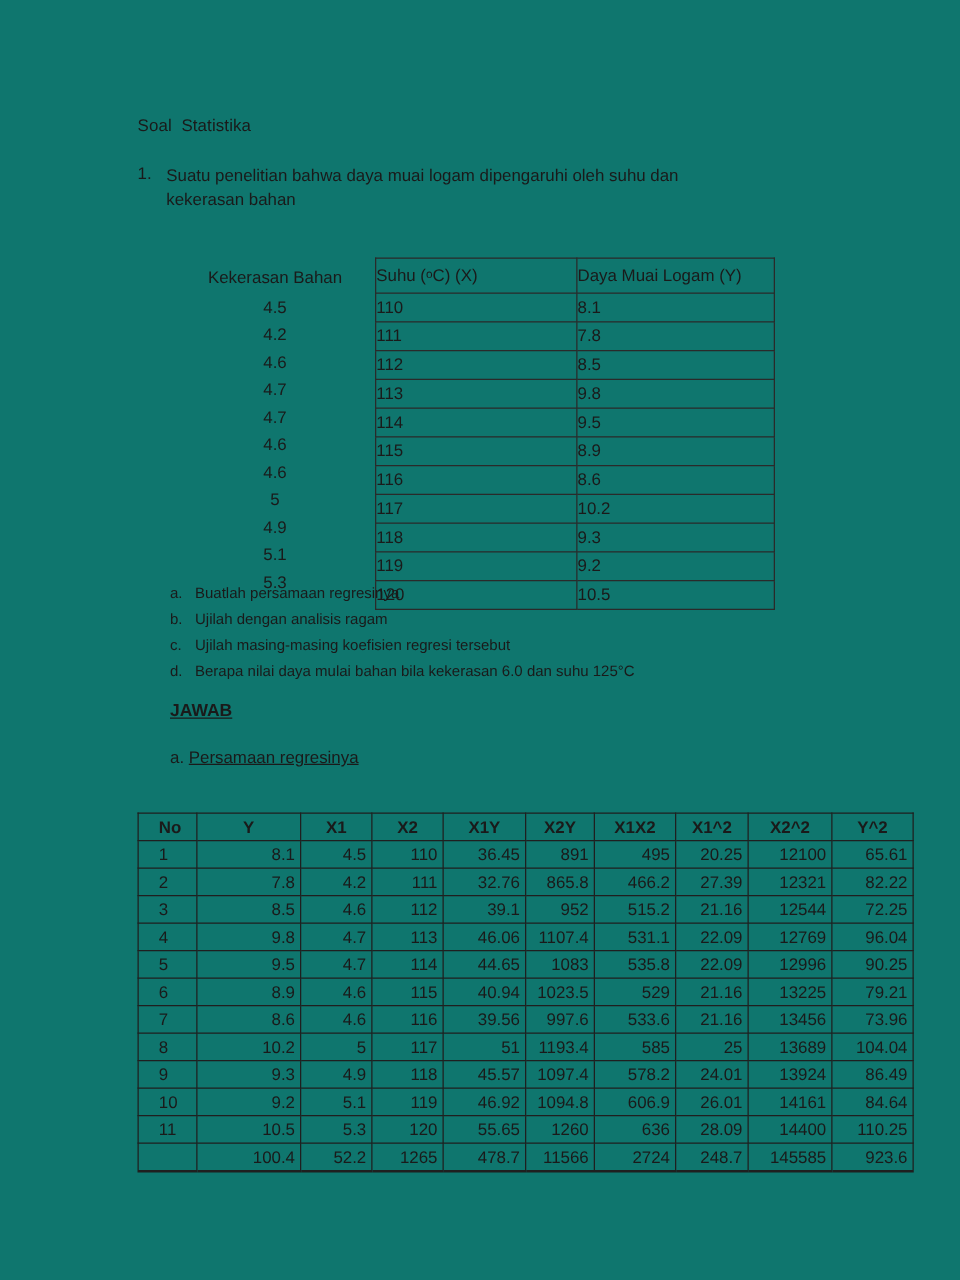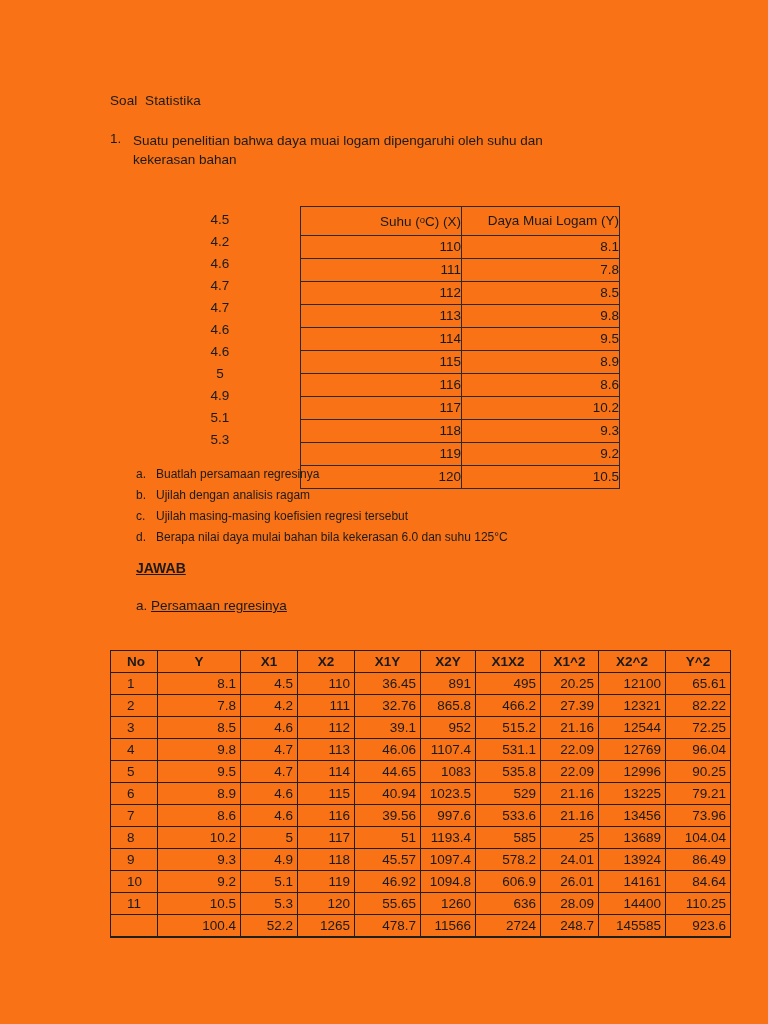--- a/index.html
+++ b/index.html
@@ -11,21 +11,21 @@
     width: 768px;
     height: 1024px;
     position: relative;
     font-family: "Liberation Sans", sans-serif;
     color: #1a1a1a;
     overflow: hidden;
   }
   .page {
     position: absolute;
     inset: 0;
-    background: #f97316;
+    background: #0f766e;
   }
 
   
   .doc-title {
     position: absolute;
     left: 110px;
     top: 93px;
     font-size: 13.5px;
     letter-spacing: 0.1px;
     white-space: pre;
@@ -66,21 +66,21 @@
   table.t1 {
     position: absolute;
     left: 300px;
     top: 206px;
     border-collapse: collapse;
     font-size: 13.5px;
     table-layout: fixed;
   }
   table.t1 th, table.t1 td {
     border: 1px solid #2a2a2a;
-    text-align: right;
+    text-align: left;
     font-weight: normal;
     padding: 0;
     height: 22px;
     line-height: 22px;
   }
   table.t1 th { height: 26px; line-height: 26px; }
   table.t1 .c-suhu { width: 160px; }
   table.t1 .c-daya { width: 157px; }
   .deg { font-size: 9.5px; vertical-align: 3px; }
 
@@ -159,20 +159,21 @@
 <body>
 
 <div class="page">
 
   <div class="doc-title">Soal  Statistika</div>
 
   <div class="q-num">1.</div>
   <div class="q-text">Suatu penelitian bahwa daya muai logam dipengaruhi oleh suhu dan kekerasan bahan</div>
 
   <div class="kekerasan-col">
+    <div class="khead">Kekerasan Bahan</div>
     <div class="kval">4.5</div>
     <div class="kval">4.2</div>
     <div class="kval">4.6</div>
     <div class="kval">4.7</div>
     <div class="kval">4.7</div>
     <div class="kval">4.6</div>
     <div class="kval">4.6</div>
     <div class="kval">5</div>
     <div class="kval">4.9</div>
     <div class="kval">5.1</div>

